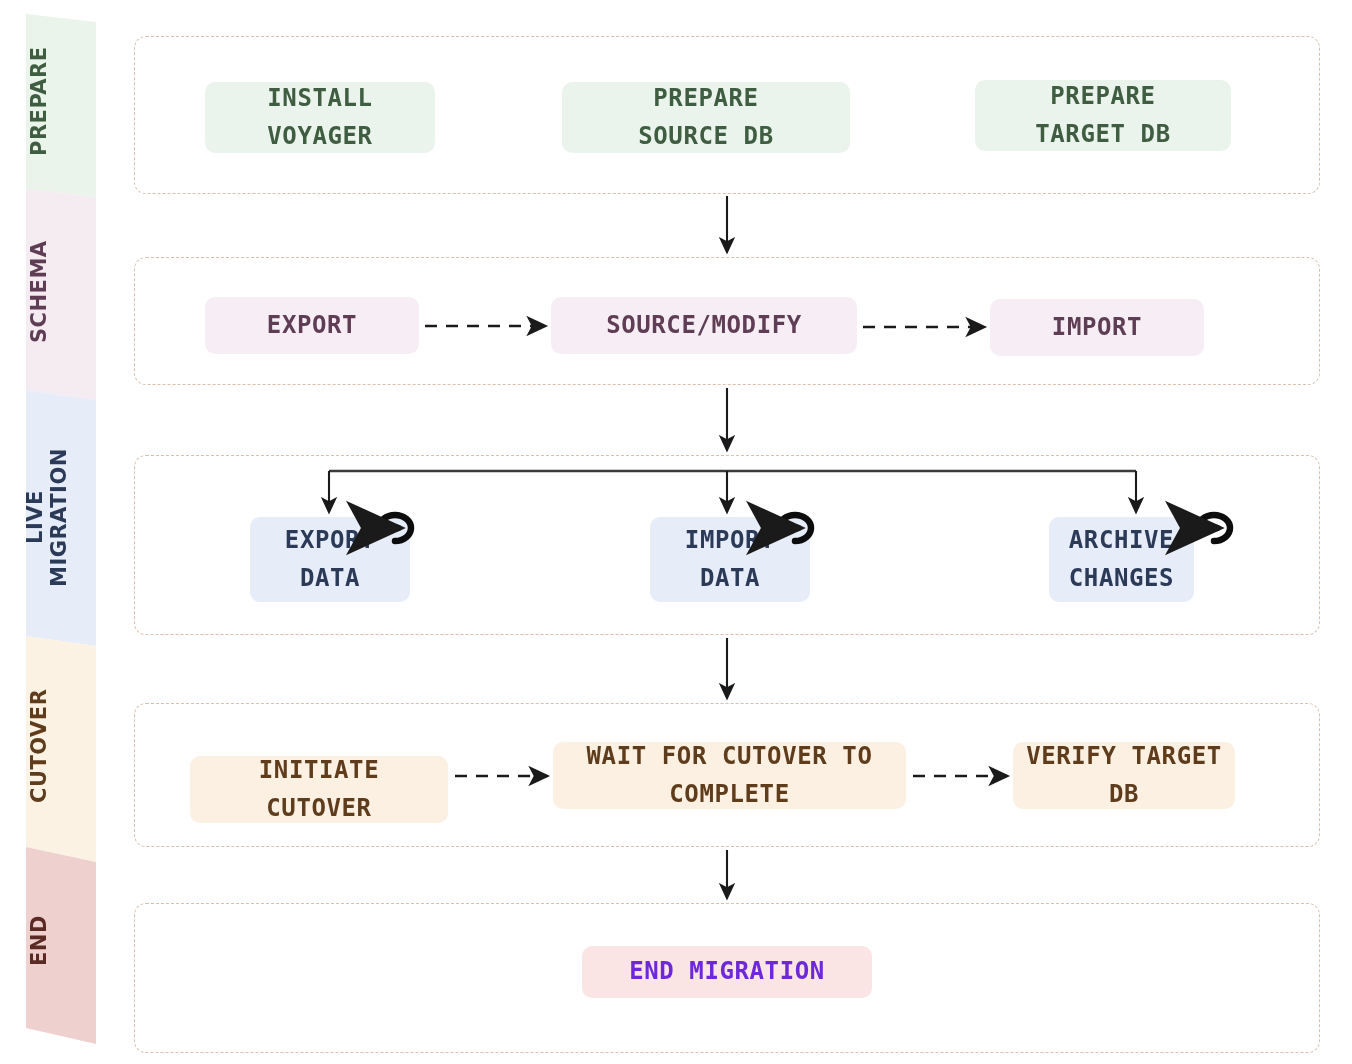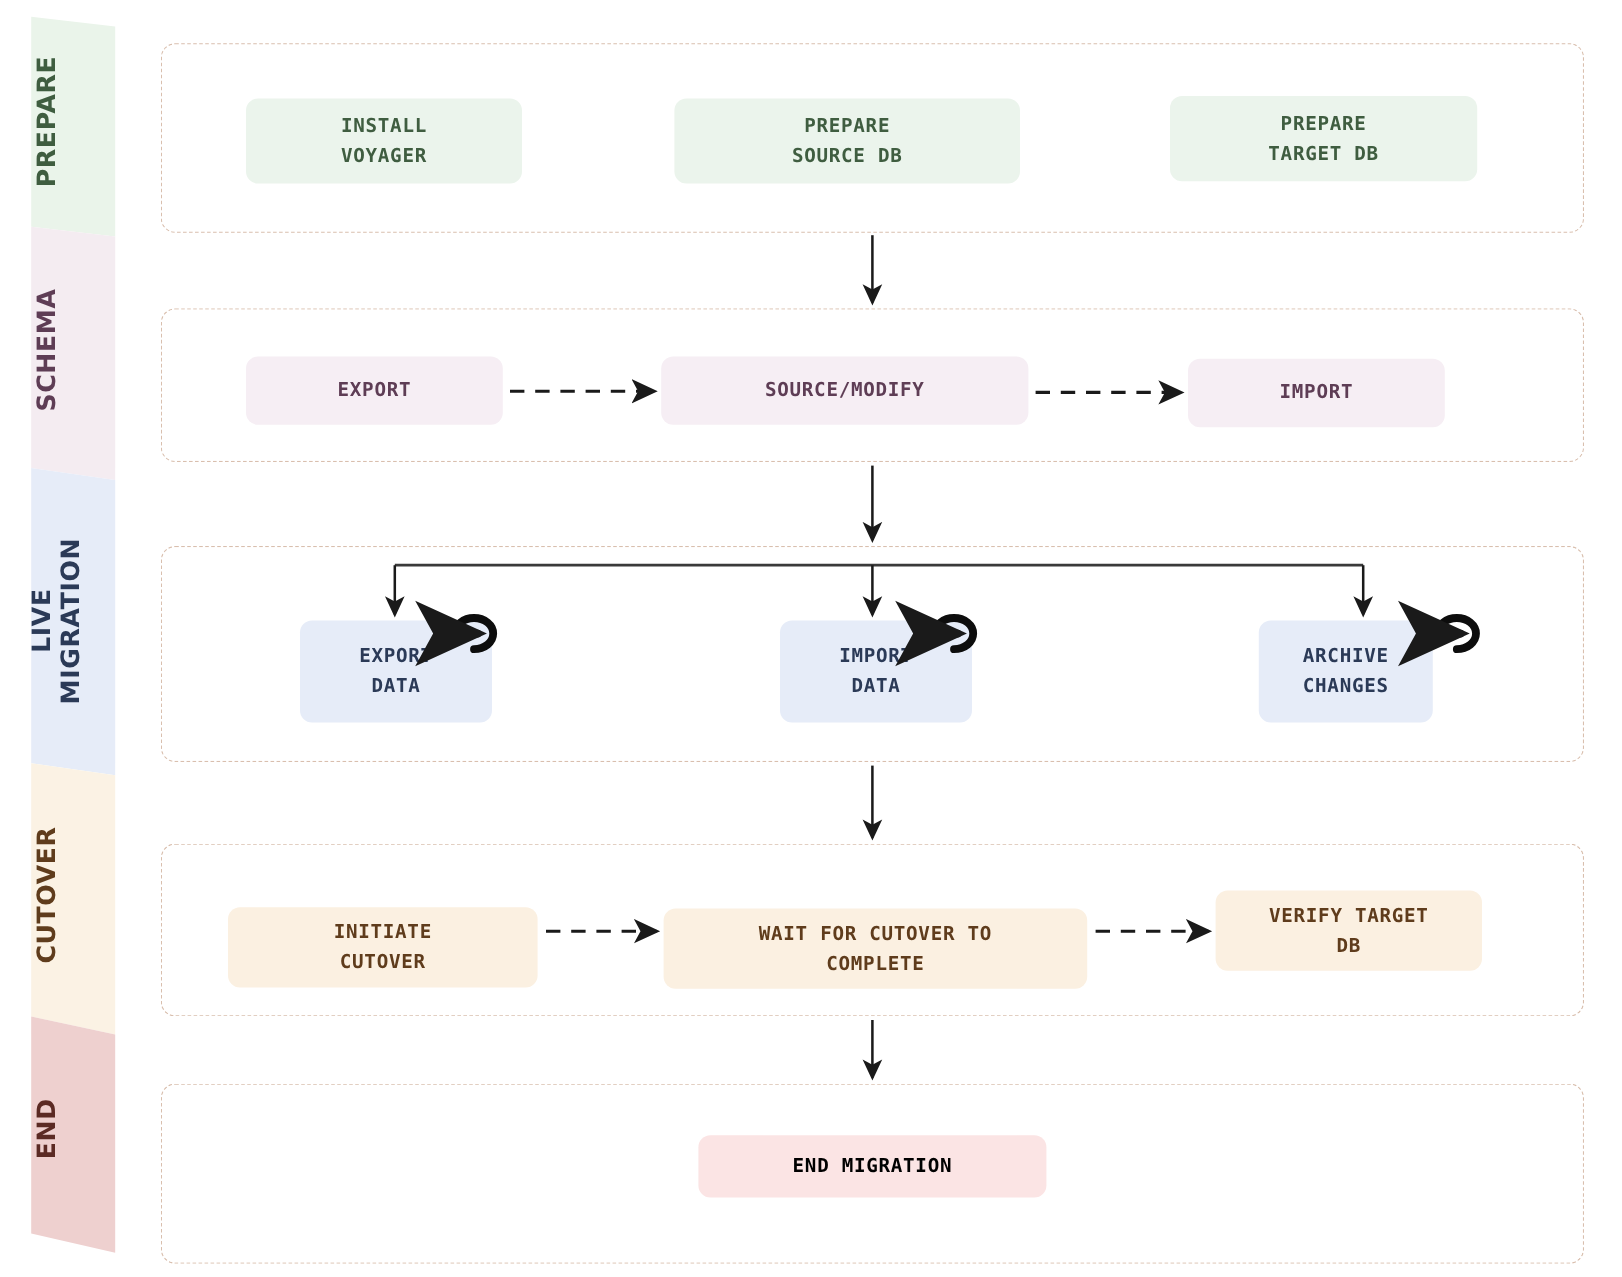--- a/index.html
+++ b/index.html
@@ -41,31 +41,31 @@
   .node{
     position:absolute;
     box-sizing:border-box;
     border-radius:10px;
     display:flex;
     align-items:center;
     justify-content:center;
     text-align:center;
     font-family:"DejaVu Sans Mono","Liberation Mono",monospace;
     font-weight:bold;
-    font-size:16px;
+    font-size:24px;
     line-height:1.55;
     letter-spacing:0.6px;
     white-space:pre-line;
     padding:6px 10px;
   }
   .n-prepare{background:#ebf4ec;color:#3f5d40;}
   .n-schema {background:#f6eef4;color:#5e3d55;}
   .n-live   {background:#e6ecf8;color:#2b3a57;}
   .n-cut    {background:#fbf0e1;color:#5f3c1c;}
-  .n-end    {background:#fbe4e4;color:#000000;}
+  .n-end    {background:#fbe4e4;color:#6d28d9;}
 
   svg.overlay{position:absolute;left:0;top:0;width:1352px;height:1064px;pointer-events:none;}
 </style>
 </head>
 <body>
 
 <div id="stage">
 
   <div class="band-layer">
     <svg width="130" height="1064" viewBox="0 0 130 1064">
@@ -112,21 +112,21 @@
 
   <div class="node n-live" style="left:250px;top:517px;width:160px;height:85px;">EXPORT
 DATA</div>
   <div class="node n-live" style="left:650px;top:517px;width:160px;height:85px;">IMPORT
 DATA</div>
   <div class="node n-live" style="left:1049px;top:517px;width:145px;height:85px;text-align:center;">ARCHIVE
 CHANGES</div>
 
   <div class="node n-cut" style="left:190px;top:742px;width:258px;height:67px;margin-top:14px;">INITIATE
 CUTOVER</div>
-  <div class="node n-cut" style="left:553px;top:742px;width:353px;height:67px;margin-top:15px;">WAIT FOR CUTOVER TO
+  <div class="node n-cut" style="left:553px;top:742px;width:353px;height:67px;">WAIT FOR CUTOVER TO
 COMPLETE</div>
   <div class="node n-cut" style="left:1013px;top:742px;width:222px;height:67px;">VERIFY TARGET
 DB</div>
 
   <div class="node n-end" style="left:582px;top:946px;width:290px;height:52px;">END MIGRATION</div>
 
   <svg class="overlay" viewBox="0 0 1352 1064">
     <defs>
       <marker id="ah" markerWidth="9" markerHeight="9" refX="7.2" refY="4.5" orient="auto" markerUnits="strokeWidth">
         <path d="M0,0.6 L8.4,4.5 L0,8.4 L2.1,4.5 Z" fill="#1a1a1a"></path>

